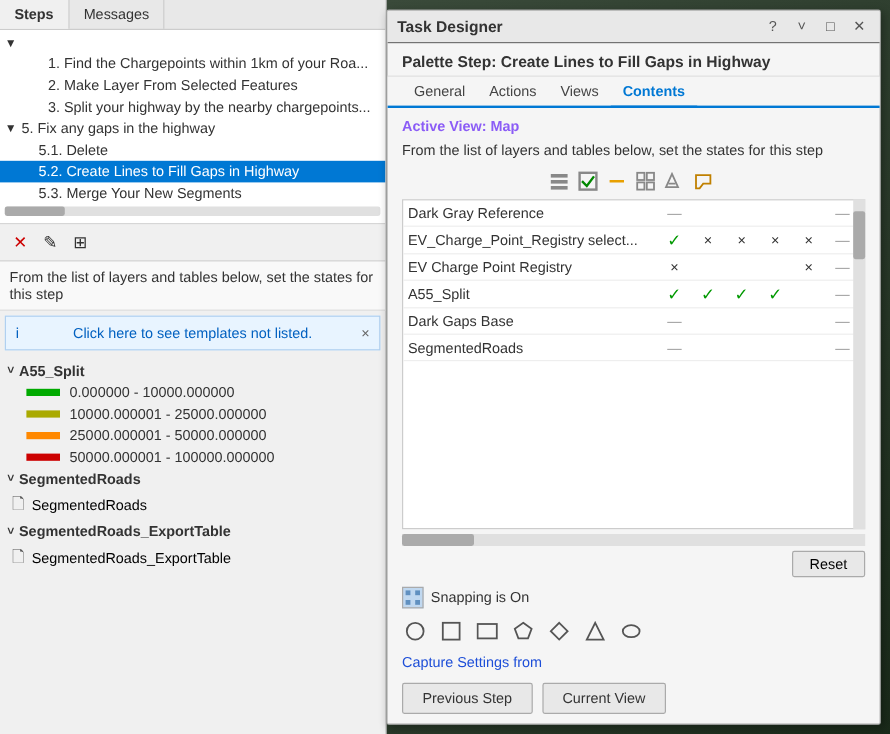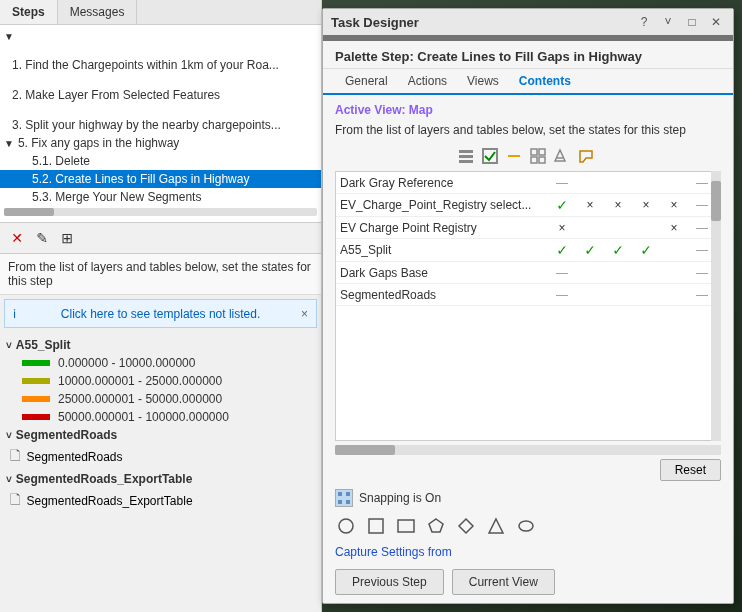--- a/index.html
+++ b/index.html
@@ -57,21 +57,21 @@
       cursor: pointer;
       white-space: nowrap;
       overflow: hidden;
       text-overflow: ellipsis;
     }
     .step-item.sub { padding-left: 32px; }
     .step-item.selected {
       background: #0078d4;
       color: #fff;
     }
-    .step-item.indent1 { padding-left: 12px; margin-top: 12px; }
+    .step-item.indent1 { padding-left: 40px; }
 
     .toolbar-row {
       display: flex;
       align-items: center;
       padding: 4px 6px;
       gap: 3px;
       background: #f0f0f0;
       border-bottom: 1px solid #ccc;
     }
     .tb-btn {
@@ -148,21 +148,21 @@
       flex-direction: column;
       border: 1px solid #aaa;
       margin: 8px 8px 8px 0;
       box-shadow: 2px 2px 8px rgba(0,0,0,0.3);
       border-radius: 2px;
     }
 
     .dialog-titlebar {
       display: flex; align-items: center;
       background: #e8e8e8;
-      border-bottom: 6px solid #737373;
+      border-bottom: 1px solid #737373;
       padding: 4px 8px;
       justify-content: space-between;
     }
     .dialog-title-text { font-size: 13px; font-weight: bold; color: #333; }
     .dialog-controls { display: flex; gap: 6px; align-items: center; }
     .dialog-ctrl-btn {
       width: 18px; height: 18px;
       display: flex; align-items: center; justify-content: center;
       cursor: pointer; font-size: 12px; color: #555;
       border: 1px solid transparent;

